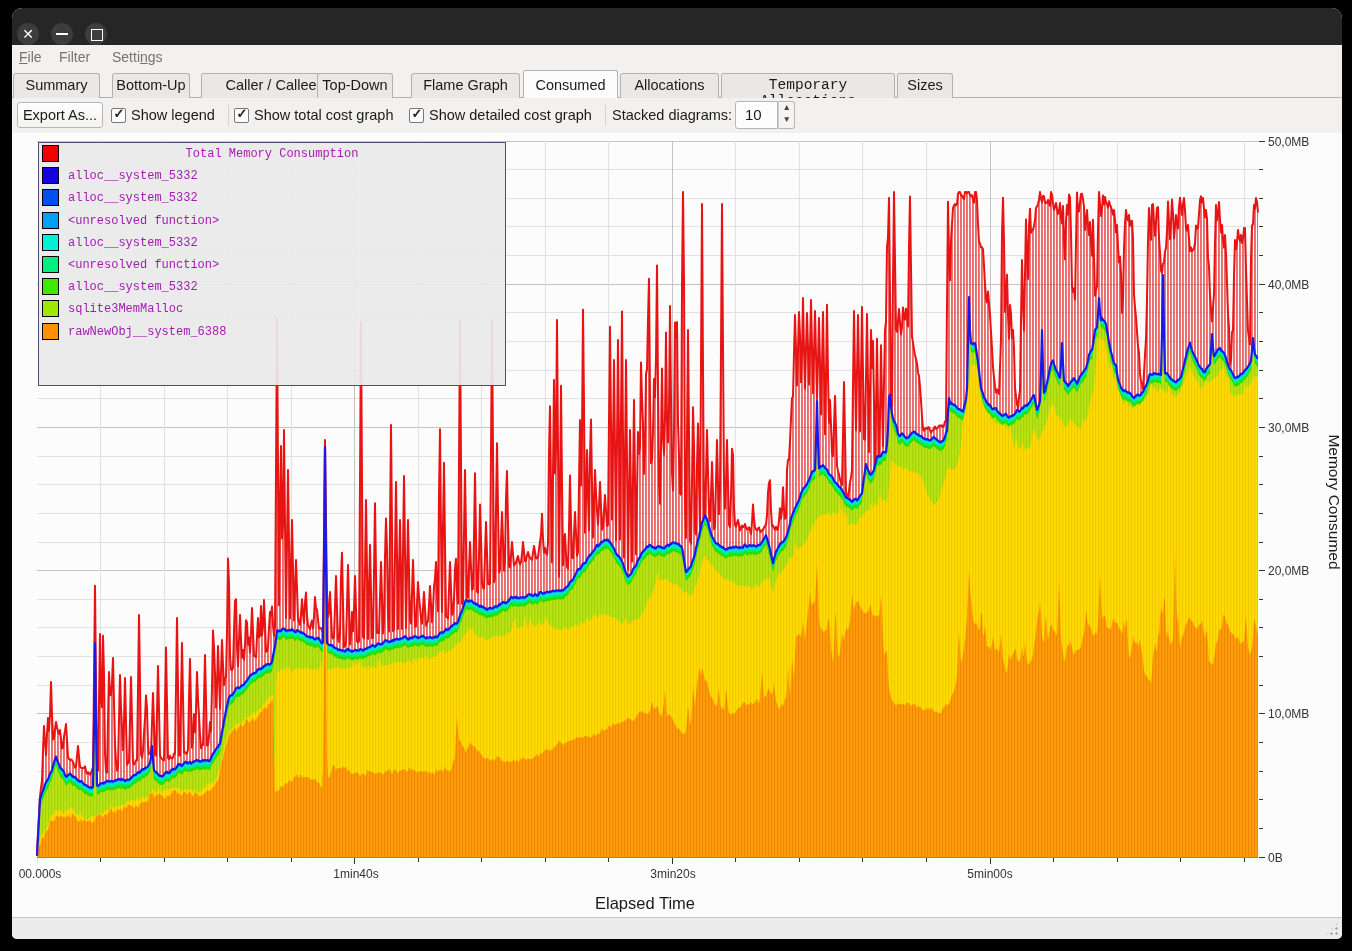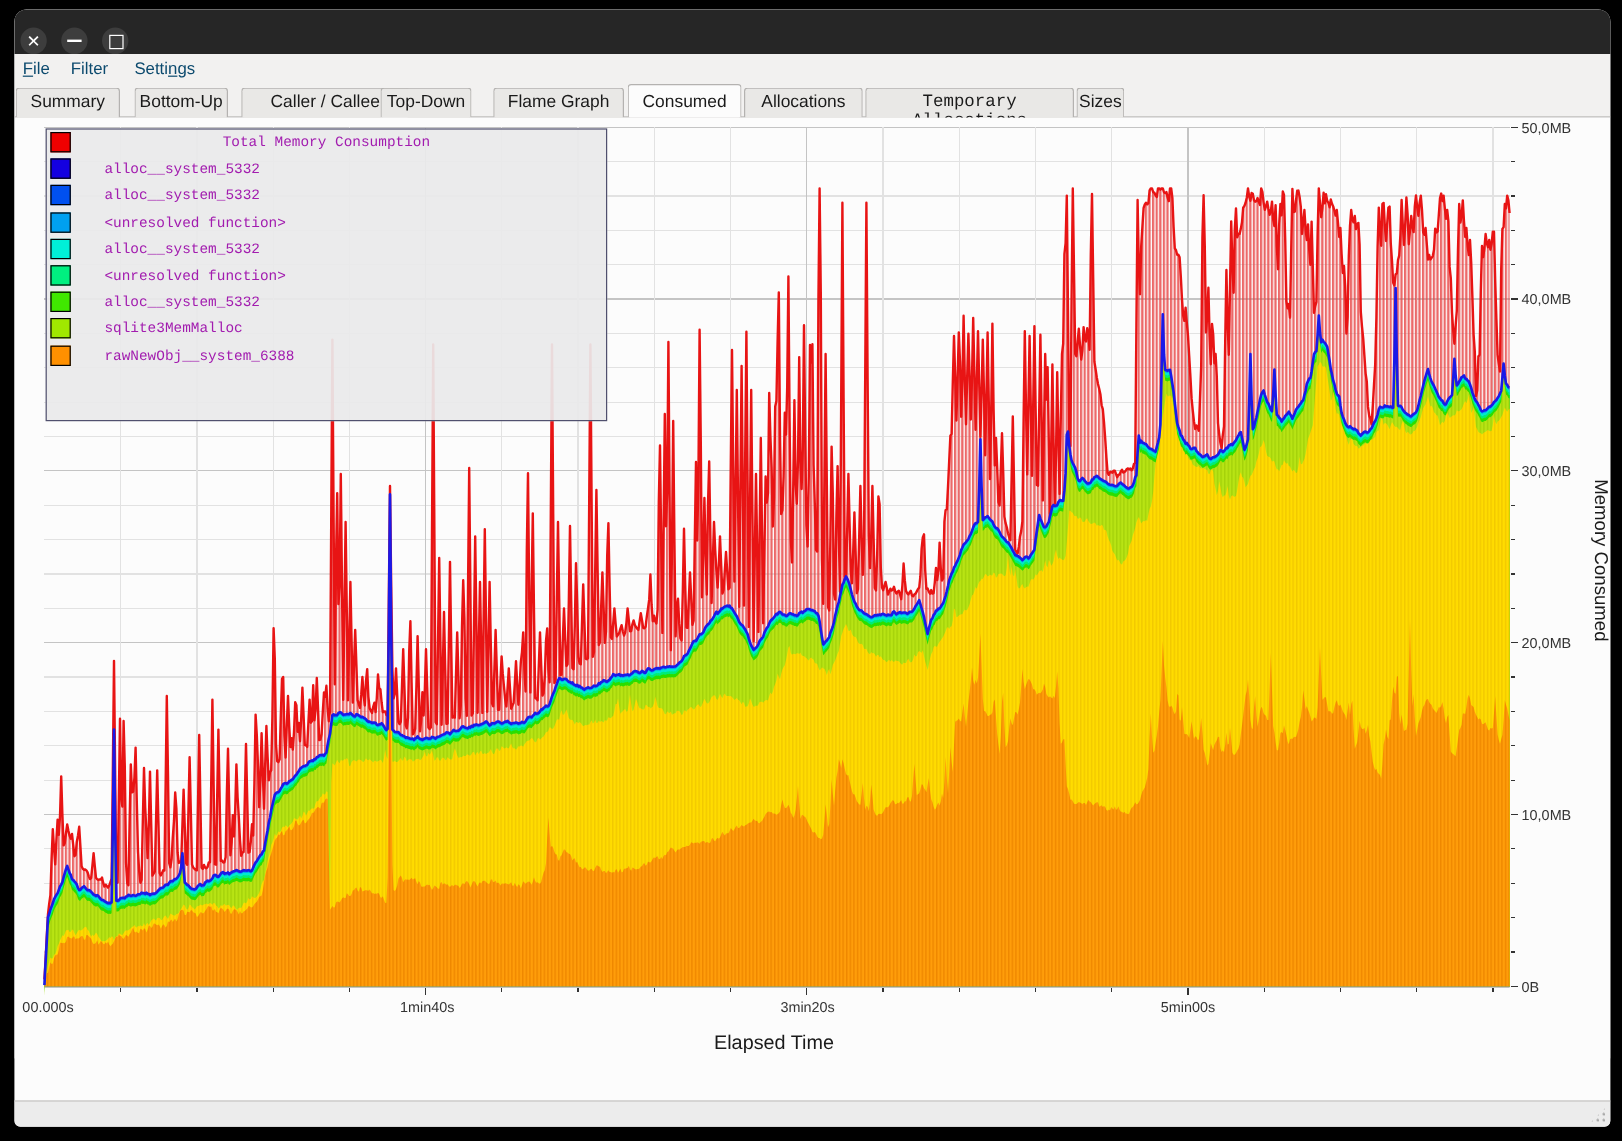--- a/index.html
+++ b/index.html
@@ -1,21 +1,21 @@
 <!DOCTYPE html>
 <html><head><meta charset="utf-8"><title>Heaptrack</title>
 <style>
 * { margin:0; padding:0; box-sizing:border-box; }
 html,body { width:1352px; height:951px; background:#000; font-family:"Liberation Sans", sans-serif; overflow:hidden; }
 .win { position:absolute; left:12px; top:8px; width:1330px; height:931px; background:#fcfcfc;
   border-radius:10px 10px 5px 5px; overflow:hidden; }
 .titlebar { position:relative; height:37px; background:#262626; }
 .tb-btn { position:absolute; top:15px; width:22px; height:22px; border-radius:50%; background:#3d3d3d; color:#fff; }
 .title { position:absolute; left:0; right:0; top:10px; text-align:center; color:#fff; font-size:14.5px; font-weight:bold; letter-spacing:0.2px; }
-.menubar { position:relative; height:25px; background:#f2f1f0; font-size:14px; color:#0c4a6e; }
+.menubar { position:relative; height:25px; background:#f2f1f0; font-size:14px; color:#737373; }
 .menubar span { position:absolute; top:4px; }
 .tabbar { position:relative; height:28px; background:#f2f1f0; font-size:14.5px; }
 .tabline { position:absolute; left:0; right:0; bottom:0; height:1px; background:#b4b2b0; }
 .tab { position:absolute; top:3px; height:25px; background:#e9e8e6; border:1px solid #b4b2b0; border-bottom:none;
   border-radius:3px 3px 0 0; text-align:center; color:#1a1a1a; padding-top:3px; }
 .tab.active { top:0; height:28px; background:#fcfcfc; padding-top:6px; z-index:2; }
 .toolbar { position:relative; height:35px; background:#f2f1f0; font-size:14.5px; color:#1a1a1a; }
 .btn { position:absolute; left:5px; top:4px; width:86px; height:26px; background:linear-gradient(#fdfdfd,#f4f3f2);
   border:1px solid #b8b6b4; border-radius:3px; text-align:center; padding-top:4px; }
 .cb { position:absolute; top:10px; width:15px; height:15px; background:#fdfdfd; border:1px solid #7a7876; border-radius:2px; }
@@ -25,21 +25,21 @@
   border-radius:3px 0 0 3px; padding:4px 0 0 9px; font-size:15px; }
 .spinb { position:absolute; left:766px; top:3px; width:17px; height:28px; border:1px solid #b8b6b4; border-left:1px solid #cfcdcb; border-radius:0 3px 3px 0; background:#f5f4f3; }
 .spinb:before { content:"\25B2"; position:absolute; top:0px; left:3.5px; font-size:8.5px; color:#444; }
 .spinb:after { content:"\25BC"; position:absolute; top:12px; left:3.5px; font-size:8.5px; color:#444; }
 .sep { position:absolute; top:7px; width:1px; height:21px; background:#d4d2d0; }
 .chart { position:relative; width:1330px; height:784px; background:#fcfcfc; }
 .legend { position:absolute; left:26px; top:9px; width:468px; height:244px; background:rgba(233,233,235,0.93);
   border:1px solid #50506e; font-family:"Liberation Mono", monospace; font-size:12px; color:#a21caf; z-index:5; }
 .lrow { position:relative; height:22.2px; }
 .sw { position:absolute; left:3px; top:2px; width:17px; height:17px; border:1px solid #000; }
-.lt { position:absolute; left:29px; top:4px; white-space:pre;margin-left:19px; }
+.lt { position:absolute; left:29px; top:4px; white-space:pre; }
 .ltitle { position:absolute; left:0; right:0; top:4px; text-align:center; }
 .statusbar { position:absolute; left:0; bottom:0; width:1330px; height:22px; background:#ececec; border-top:1px solid #c6c4c2; }
 .grip { position:absolute; right:3px; bottom:3px; width:14px; height:14px;
   background:radial-gradient(circle at 1.5px 1.5px, #aaa 1px, transparent 1.3px); background-size:5px 5px;
   clip-path:polygon(100% 0, 100% 100%, 0 100%); }
 .x-ico { font-size:14px; line-height:22px; text-align:center; }
 .min-ico:after { content:""; position:absolute; left:5px; top:10px; width:12px; height:2px; background:#fff; }
 .max-ico:after { content:""; position:absolute; left:6px; top:6px; width:10px; height:10px; border:1.5px solid #fff; }
 </style></head>
 <body>
@@ -57,21 +57,35 @@
   <div class="tabbar">
     <div class="tabline"></div>
     <div class="tab" style="left:1px; width:87px;">Summary</div>
     <div class="tab" style="left:100px; width:78px;">Bottom-Up</div>
     <div class="tab" style="left:189px; width:140px;">Caller / Callee</div>
     <div class="tab" style="left:305px; width:76px;">Top-Down</div>
     <div class="tab" style="left:399px; width:109px;">Flame Graph</div>
     <div class="tab active" style="left:511px; width:95px;">Consumed</div>
     <div class="tab" style="left:608px; width:99px;">Allocations</div>
     <div class="tab" style="left:709px; width:174px;font-family:Liberation Mono, monospace;">Temporary Allocations</div>
-    <div class="tab" style="left:885px; width:40px;">Sizes</div>
+    <div class="tab" style="left:885px; width:56px;">Sizes</div>
+  </div>
+  <div class="toolbar">
+    <div class="btn">Export As...</div>
+    <div class="cb" style="left:99px"></div>
+      <div class="tlabel" style="left:119px">Show legend</div>
+    <div class="sep" style="left:216px"></div>
+    <div class="cb" style="left:222px"></div>
+      <div class="tlabel" style="left:242px">Show total cost graph</div>
+    <div class="cb" style="left:397px"></div>
+      <div class="tlabel" style="left:417px">Show detailed cost graph</div>
+    <div class="sep" style="left:593px"></div>
+    <div class="tlabel" style="left:600px">Stacked diagrams:</div>
+    <div class="spin">10</div>
+      <div class="spinb"></div>
   </div>
   <div class="chart">
     <svg width="1330" height="784" viewBox="12 133 1330 784">
 <defs>
 <pattern id="rp" width="3" height="8" patternUnits="userSpaceOnUse">
             <rect x="0" y="0" width="1.9" height="8" fill="#e84040" opacity="0.78"></rect>
           </pattern>
 <pattern id="op" width="3" height="8" patternUnits="userSpaceOnUse">
             <rect width="3" height="8" fill="#ff9d0a"></rect>
             <rect width="1.2" height="8" fill="#ef8800"></rect>

